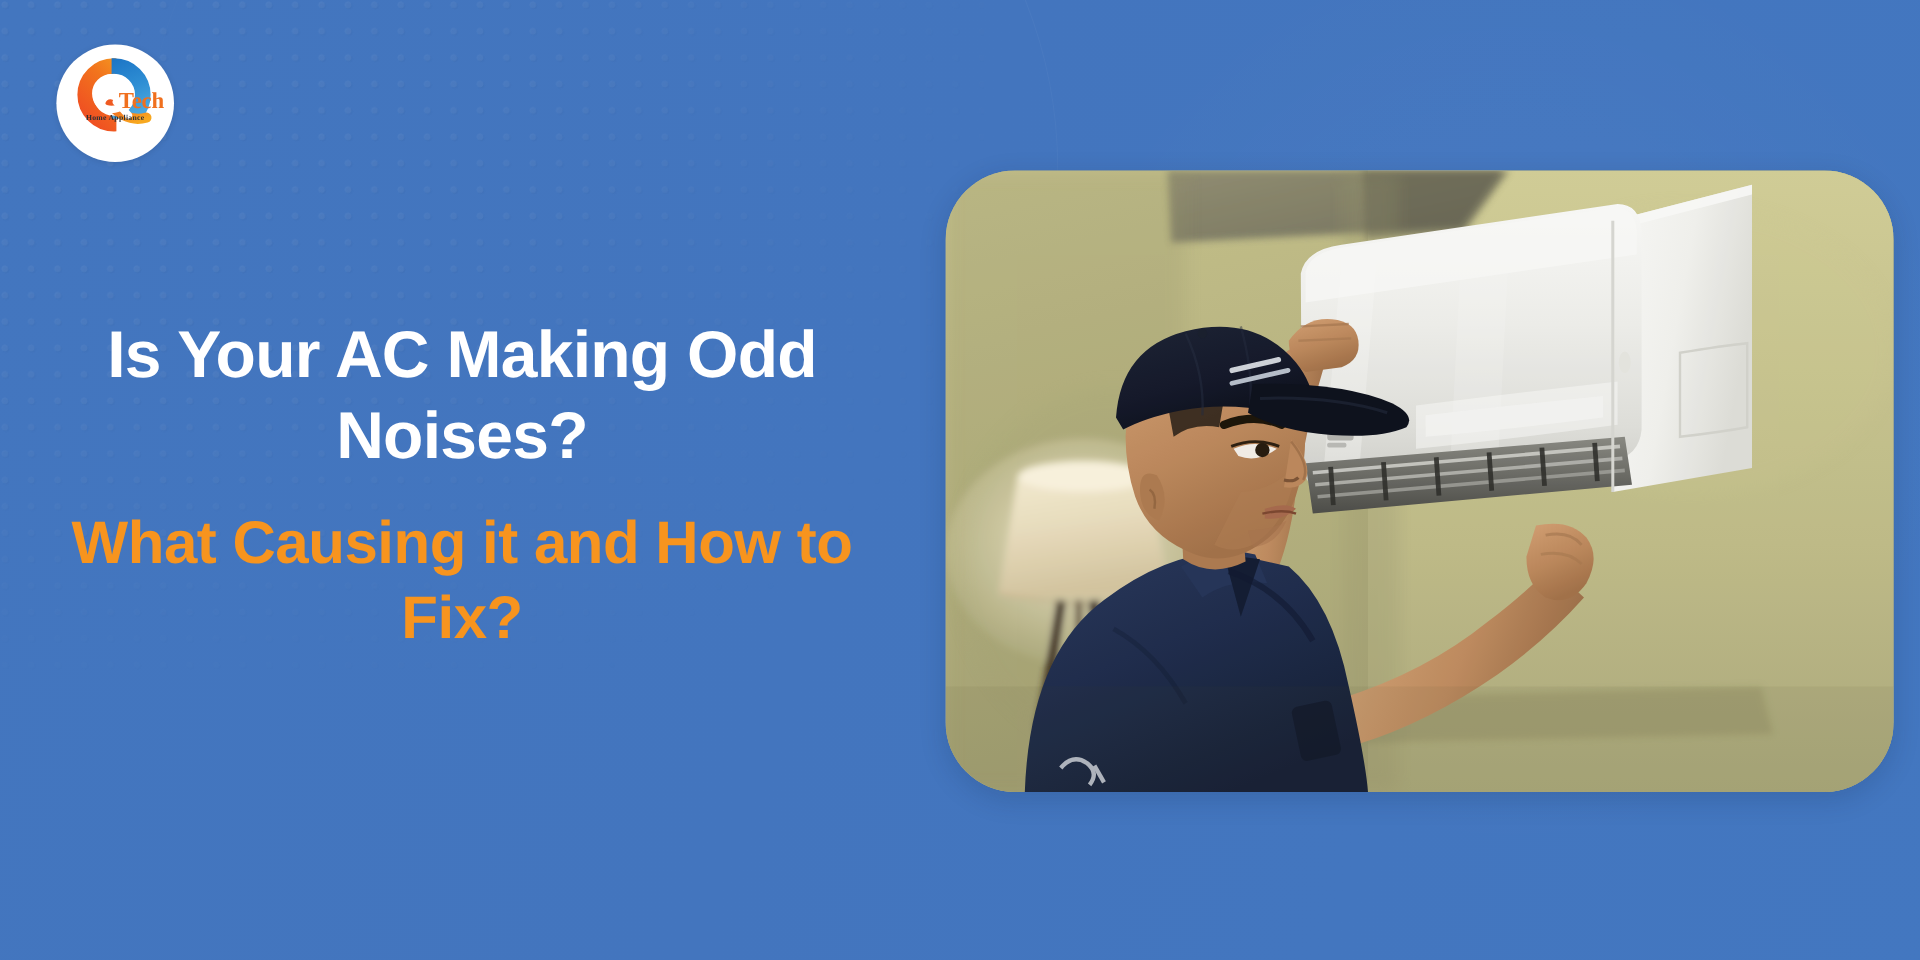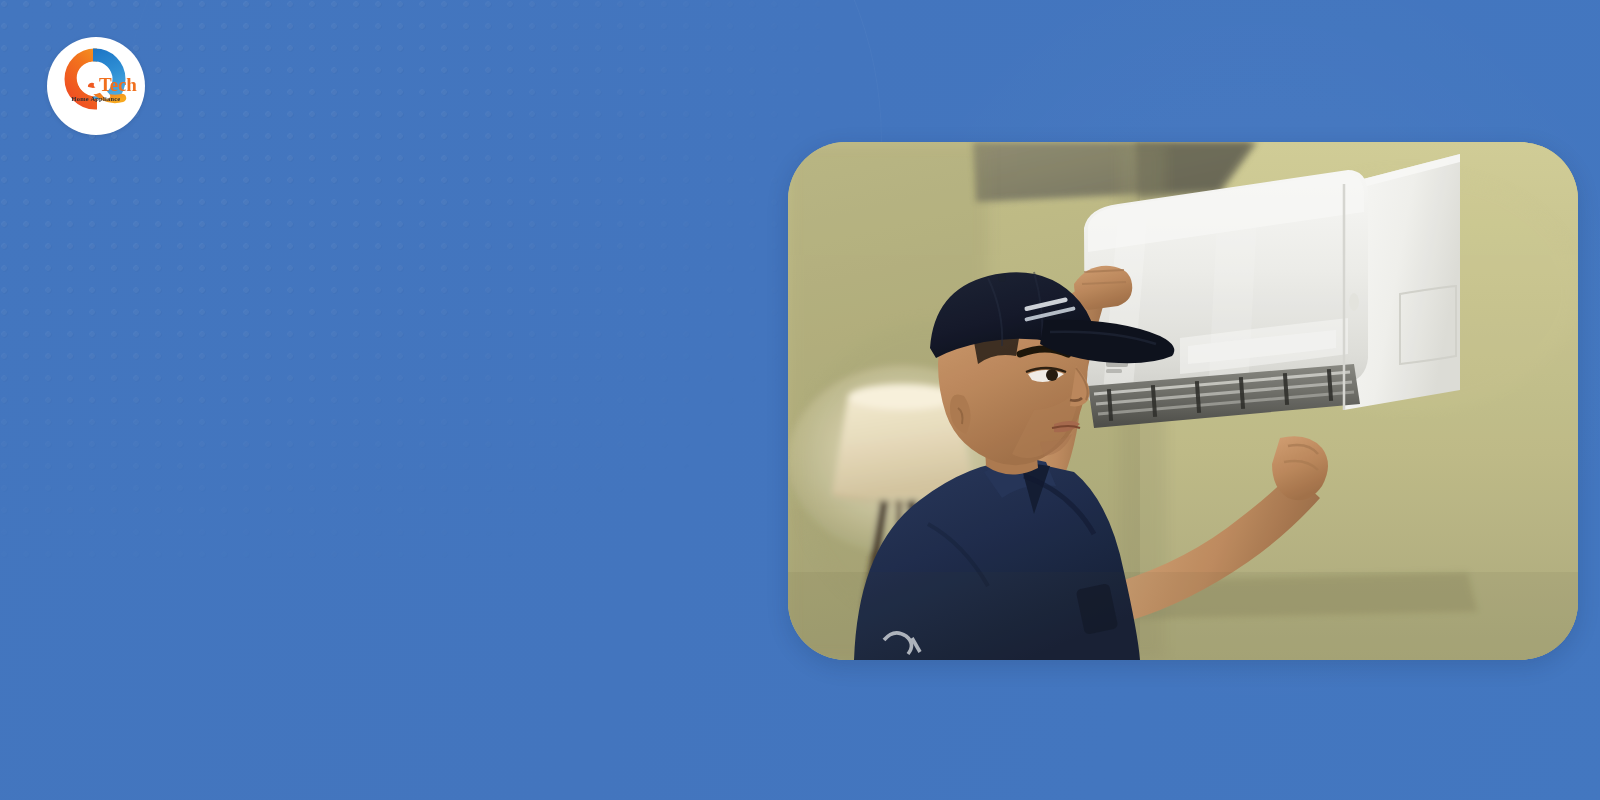--- a/index.html
+++ b/index.html
@@ -192,20 +192,24 @@
 
       <g>
         <circle cx="46" cy="41" r="13.2" fill="none" stroke="#ffffff" stroke-width="6.2"></circle>
         <path d="M50 48 L60 59" stroke="#ffffff" stroke-width="6.2" stroke-linecap="round"></path>
       </g>
     </svg>
     <div class="logo-tech">Tech</div>
     <div class="logo-tagline">Home Appliance</div>
   </div>
 
+  <div id="copy">
+    <h1 class="headline">Is Your AC Making Odd Noises?</h1>
+    <h2 class="subhead">What Causing it and How to Fix?</h2>
+  </div>
 
   <div id="photo">
     <svg viewBox="0 0 790 518" preserveAspectRatio="xMidYMid slice">
       <defs>
         <linearGradient id="wallG" x1="0" y1="0" x2="0.35" y2="1">
           <stop offset="0%" stop-color="#c9c58f"></stop>
           <stop offset="48%" stop-color="#bcb884"></stop>
           <stop offset="100%" stop-color="#a9a679"></stop>
         </linearGradient>
         <linearGradient id="wallRightG" x1="0" y1="0" x2="0" y2="1">

